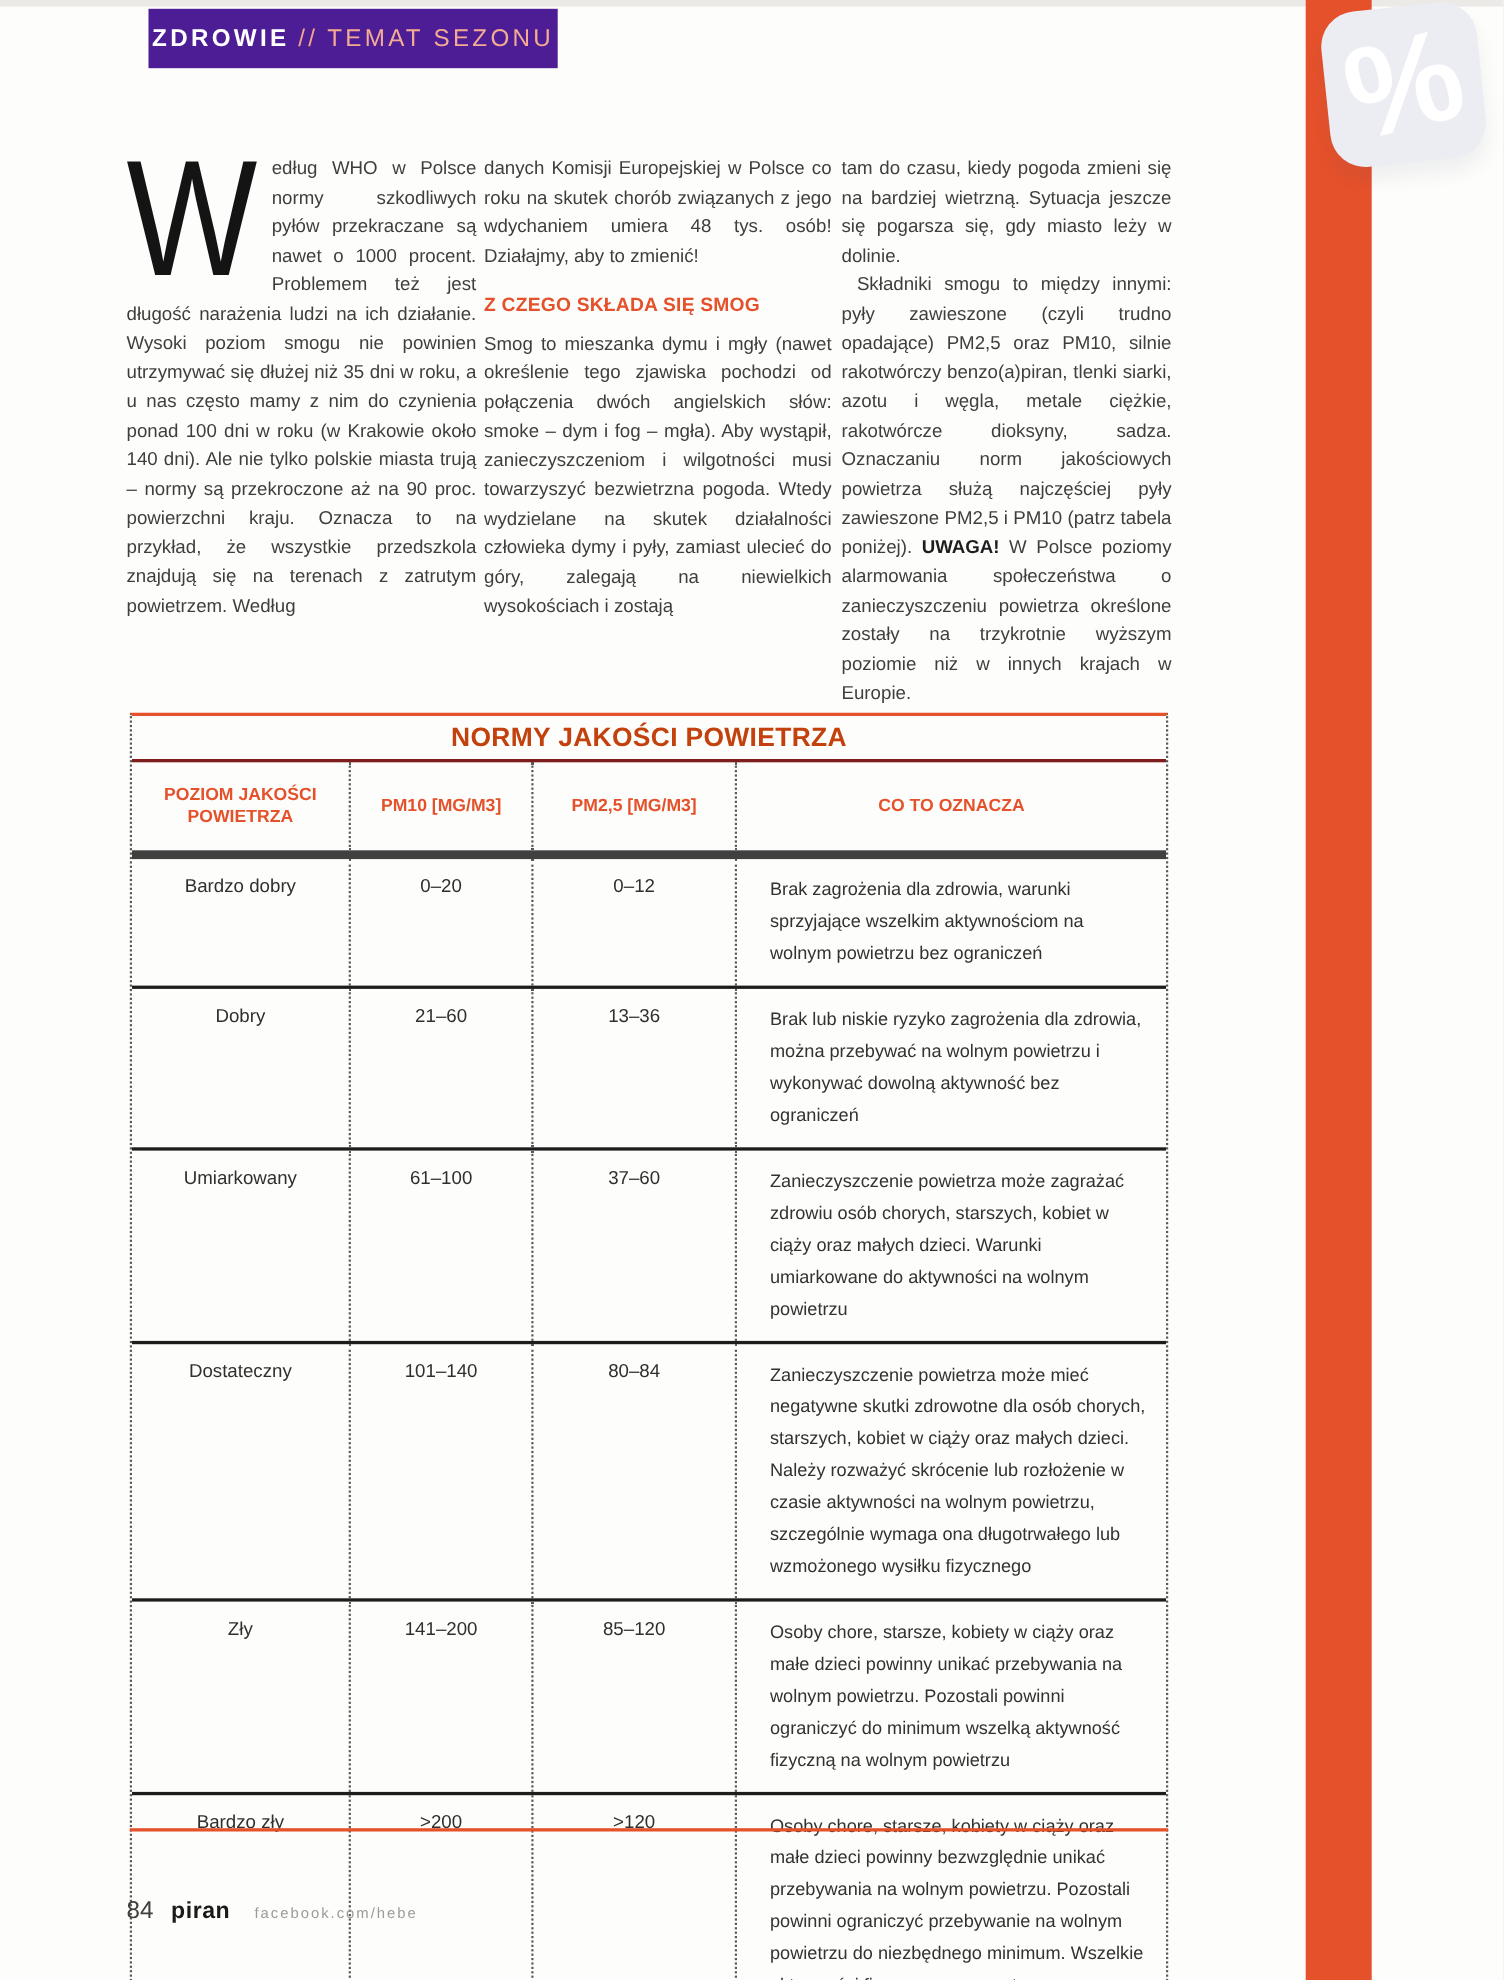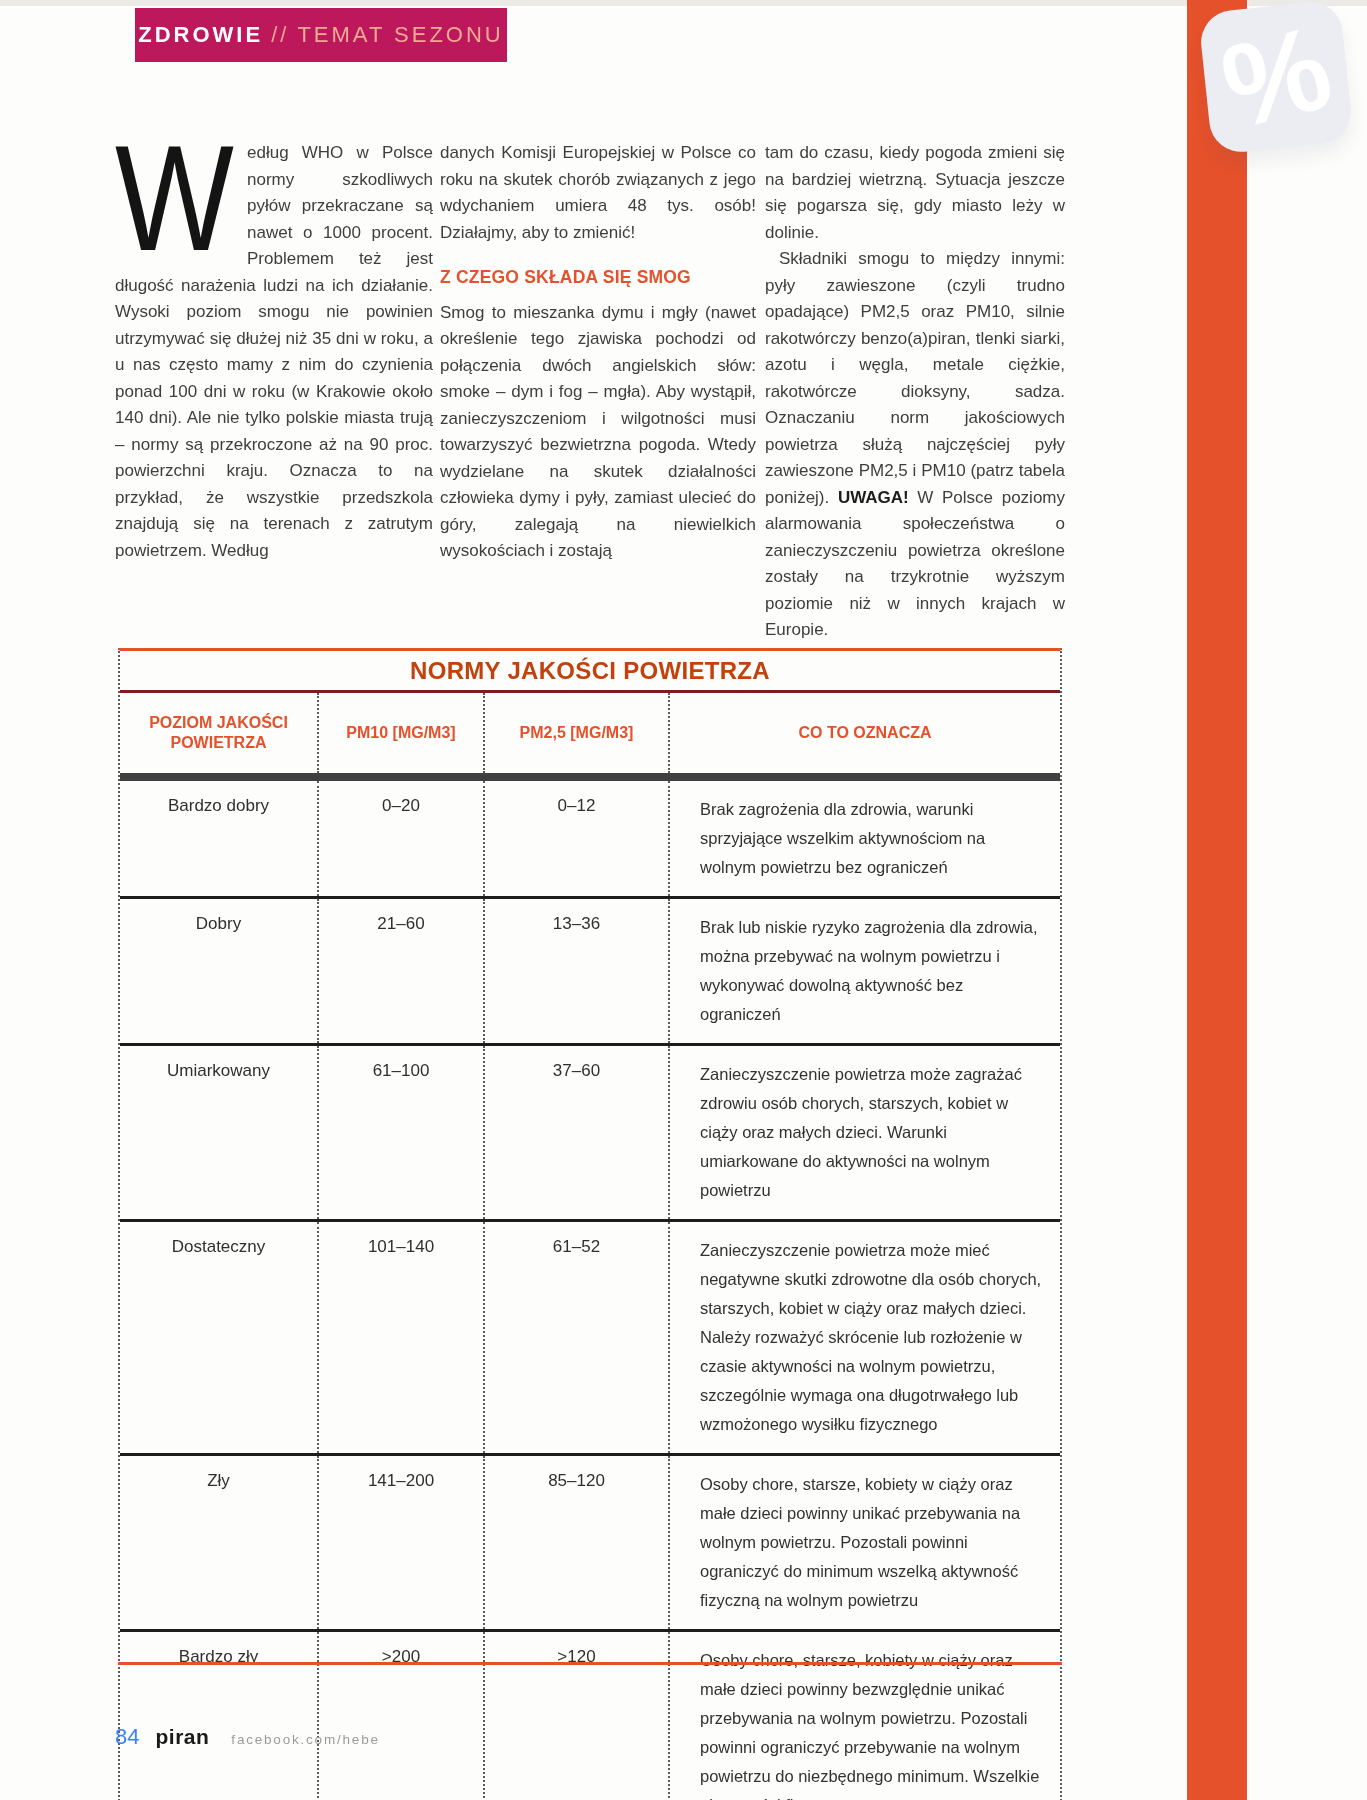--- a/index.html
+++ b/index.html
@@ -5,21 +5,21 @@
   html,body{margin:0;padding:0;background:#e9e9e7;}
   .canvas{
     position:relative;width:1367px;height:1800px;margin:0 auto;
     background:#fdfdfb;overflow:hidden;
     font-family:"Liberation Sans", sans-serif;color:#3e3e3e;
   }
   .top-scan-edge{position:absolute;left:0;top:0;width:100%;height:6px;background:#eceae7;}
   
   .header-bar{
     position:absolute;left:135px;top:8px;width:372px;height:54px;
-    background:#be185d;display:flex;align-items:center;justify-content:center;
+    background:#4c1d95;display:flex;align-items:center;justify-content:center;
     letter-spacing:3px;font-size:22px;font-weight:bold;white-space:nowrap;
   }
   .header-bar .sec{color:#ffffff;}
   .header-bar .sep{color:#f4a58b;margin:0 8px;font-weight:normal;}
   .header-bar .topic{color:#f4ab93;font-weight:normal;}
   
   .right-strip{position:absolute;left:1187px;top:0;width:60px;height:1800px;background:#e5512b;}
   .pct-badge{
     position:absolute;left:1205px;top:6px;width:142px;height:142px;
     background:#ebedf3;border-radius:32px;transform:rotate(-6deg);
@@ -77,21 +77,21 @@
     padding:14px 18px 14px 30px;font-size:16.5px;line-height:29px;
     color:#323232;text-align:left;
   }
   .r1{min-height:77px;} .r2{min-height:126px;} .r3{min-height:140px;}
   .r4{min-height:175px;} .r5{min-height:132px;} .r6{min-height:228px;}
   .table-bottom-orange{
     position:absolute;left:118px;top:1662px;width:944px;height:3px;background:#e5512b;
   }
   
   .footer{position:absolute;left:115px;top:1724px;display:flex;align-items:baseline;}
-  .footer .pg{font-size:22px;color:#3b82f6;}
+  .footer .pg{font-size:22px;color:#404040;}
   .footer .logo{font-size:21px;font-weight:bold;color:#1a1a1a;margin-left:16px;letter-spacing:0.5px;}
   .footer .url{font-size:13.5px;color:#9b9b9b;margin-left:22px;letter-spacing:1.8px;}
 </style>
 </head>
 <body>
 
 <div class="canvas">
 
   <div class="top-scan-edge"></div>
 
@@ -152,21 +152,21 @@
     <div class="trow data-row r3">
       <div class="tc vline cell-level">Umiarkowany</div>
       <div class="tc vline cell-val">61–100</div>
       <div class="tc vline cell-val">37–60</div>
       <div class="tc cell-desc">Zanieczyszczenie powietrza może zagrażać zdrowiu osób chorych, starszych, kobiet w ciąży oraz małych dzieci. Warunki umiarkowane do aktywności na wolnym powietrzu</div>
     </div>
 
     <div class="trow data-row r4">
       <div class="tc vline cell-level">Dostateczny</div>
       <div class="tc vline cell-val">101–140</div>
-      <div class="tc vline cell-val">61–52</div>
+      <div class="tc vline cell-val">80–84</div>
       <div class="tc cell-desc">Zanieczyszczenie powietrza może mieć negatywne skutki zdrowotne dla osób chorych, starszych, kobiet w ciąży oraz małych dzieci. Należy rozważyć skrócenie lub rozłożenie w czasie aktywności na wolnym powietrzu, szczególnie wymaga ona długotrwałego lub wzmożonego wysiłku fizycznego</div>
     </div>
 
     <div class="trow data-row r5">
       <div class="tc vline cell-level">Zły</div>
       <div class="tc vline cell-val">141–200</div>
       <div class="tc vline cell-val">85–120</div>
       <div class="tc cell-desc">Osoby chore, starsze, kobiety w ciąży oraz małe dzieci powinny unikać przebywania na wolnym powietrzu. Pozostali powinni ograniczyć do minimum wszelką aktywność fizyczną na wolnym powietrzu</div>
     </div>
 

